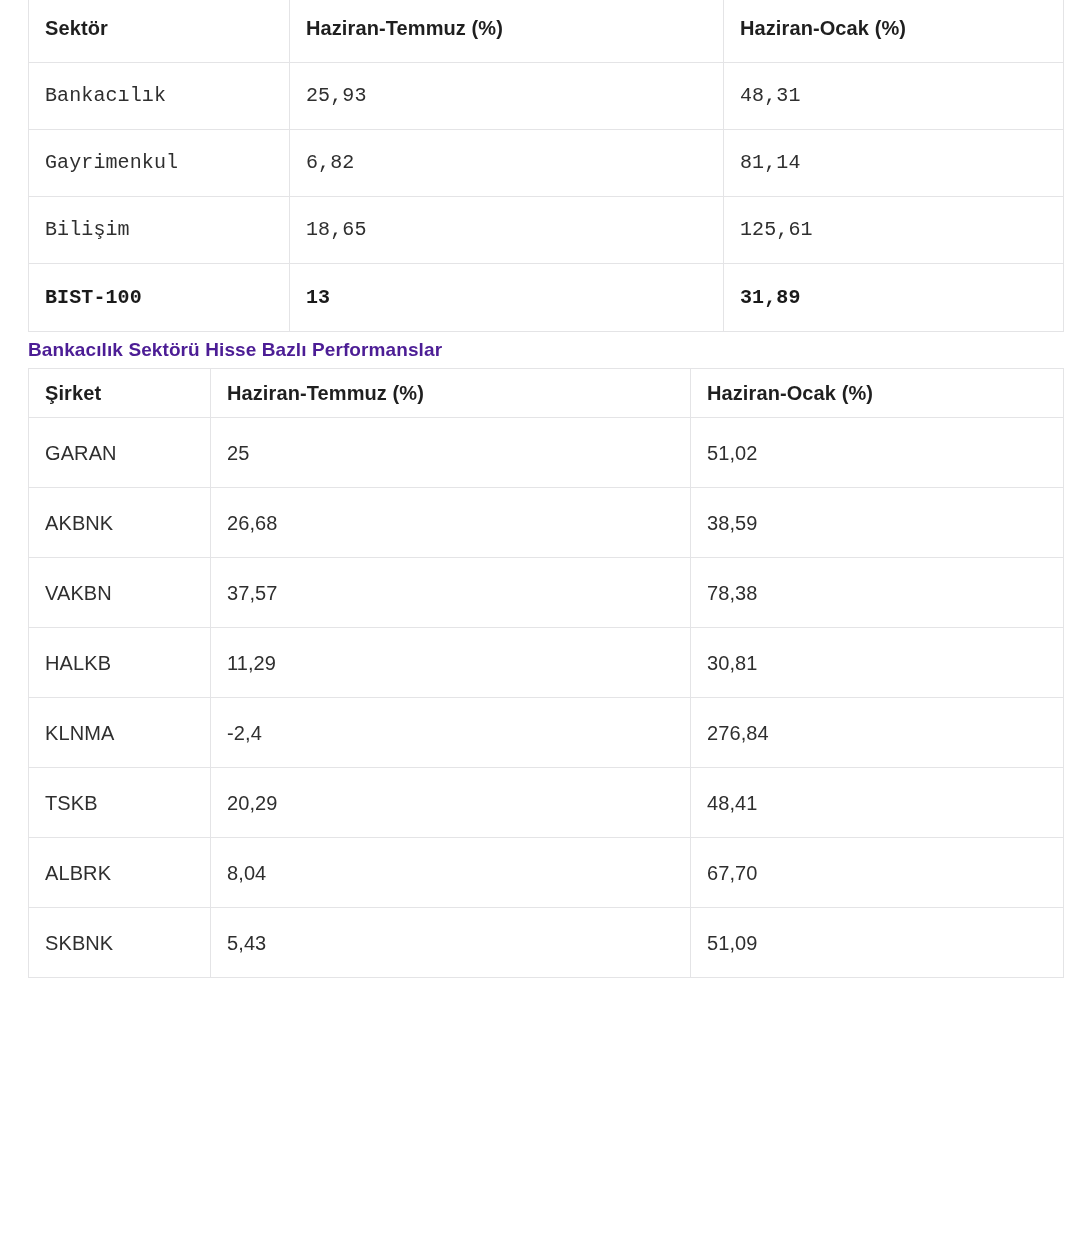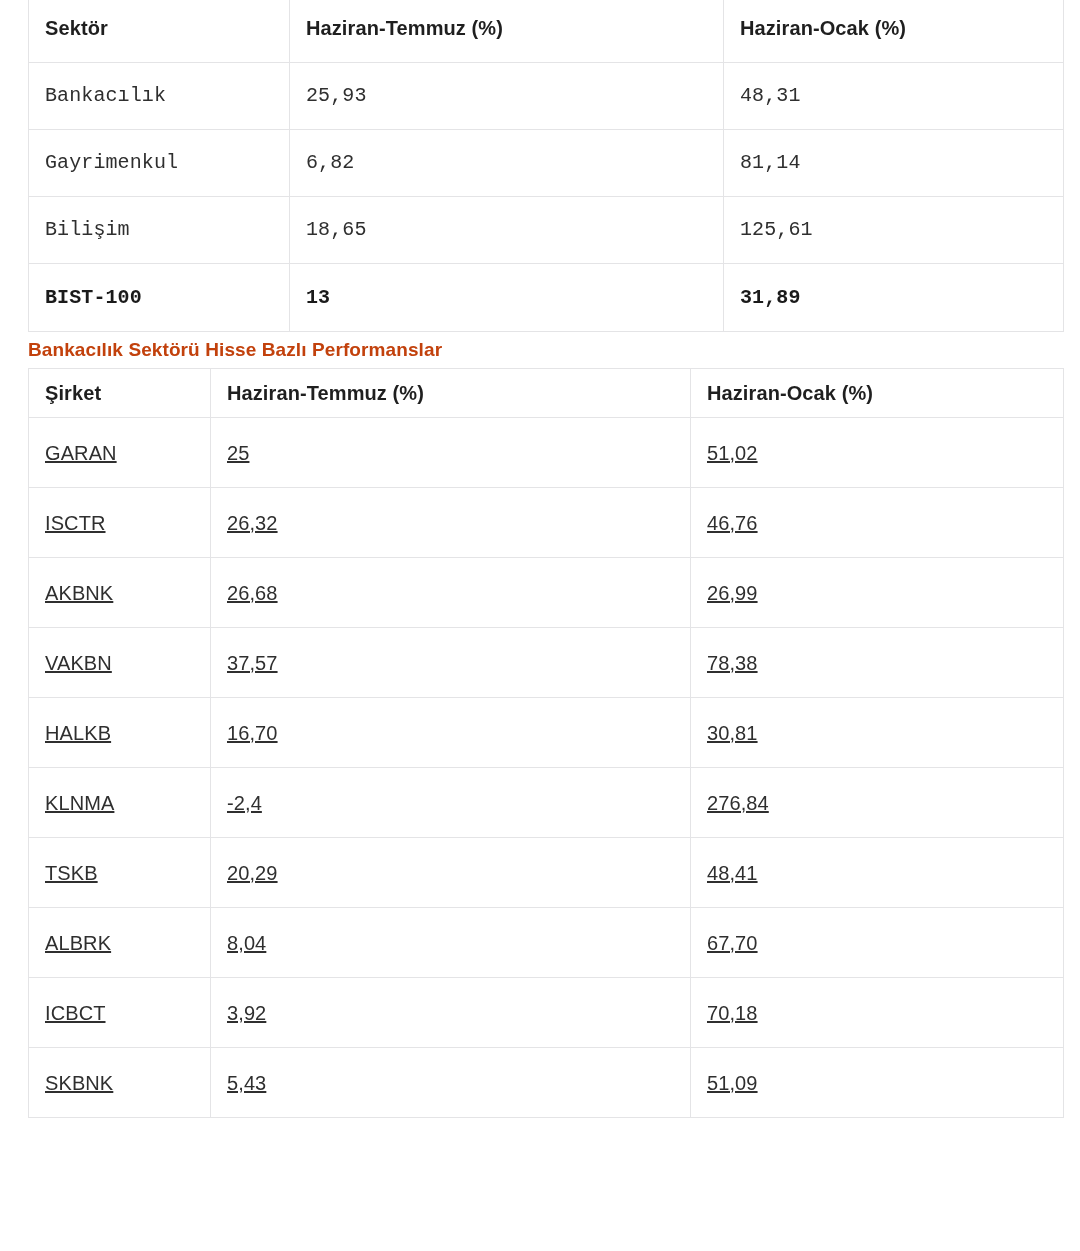--- a/index.html
+++ b/index.html
@@ -70,41 +70,41 @@
   .sector-table tbody td { height: 66px; font-family: Liberation Mono, monospace; }
   .sector-table tbody tr:last-child td { height: 67px; }
 
   
   .sub-heading {
     position: absolute;
     left: 28px;
     top: 339px;
     font-size: 19px;
     font-weight: bold;
-    color: #c2410c;
+    color: #4c1d95;
     letter-spacing: 0.1px;
     white-space: nowrap;
   }
 
   
   .stock-table-wrap {
     position: absolute;
     left: 28px;
     top: 368px;
     width: 1035px;
   }
   .stock-table {
     width: 1035px;
   }
   .stock-table col.c1 { width: 182px; }
   .stock-table col.c2 { width: 480px; }
   .stock-table col.c3 { width: 373px; }
 
   .stock-table thead th { height: 48px; }
-  .stock-table tbody td  { height: 69px; text-decoration: underline; }
+  .stock-table tbody td  { height: 69px; }
 </style>
 </head>
 <body>
 
 <div class="page">
 
   <div class="sector-table-wrap">
     <table class="data-table sector-table">
       <colgroup>
         <col class="c1">
@@ -159,60 +159,50 @@
           <th>Haziran-Ocak (%)</th>
         </tr>
       </thead>
       <tbody id="stock-table-body">
           <tr>
             <td>GARAN</td>
             <td>25</td>
             <td>51,02</td>
           </tr>
           <tr>
-            <td>ISCTR</td>
-            <td>26,32</td>
-            <td>46,76</td>
-          </tr>
-          <tr>
             <td>AKBNK</td>
             <td>26,68</td>
-            <td>26,99</td>
+            <td>38,59</td>
           </tr>
           <tr>
             <td>VAKBN</td>
             <td>37,57</td>
             <td>78,38</td>
           </tr>
           <tr>
             <td>HALKB</td>
-            <td>16,70</td>
+            <td>11,29</td>
             <td>30,81</td>
           </tr>
           <tr>
             <td>KLNMA</td>
             <td>-2,4</td>
             <td>276,84</td>
           </tr>
           <tr>
             <td>TSKB</td>
             <td>20,29</td>
             <td>48,41</td>
           </tr>
           <tr>
             <td>ALBRK</td>
             <td>8,04</td>
             <td>67,70</td>
           </tr>
           <tr>
-            <td>ICBCT</td>
-            <td>3,92</td>
-            <td>70,18</td>
-          </tr>
-          <tr>
             <td>SKBNK</td>
             <td>5,43</td>
             <td>51,09</td>
           </tr>
         </tbody>
     </table>
   </div>
 
 </div>
 

